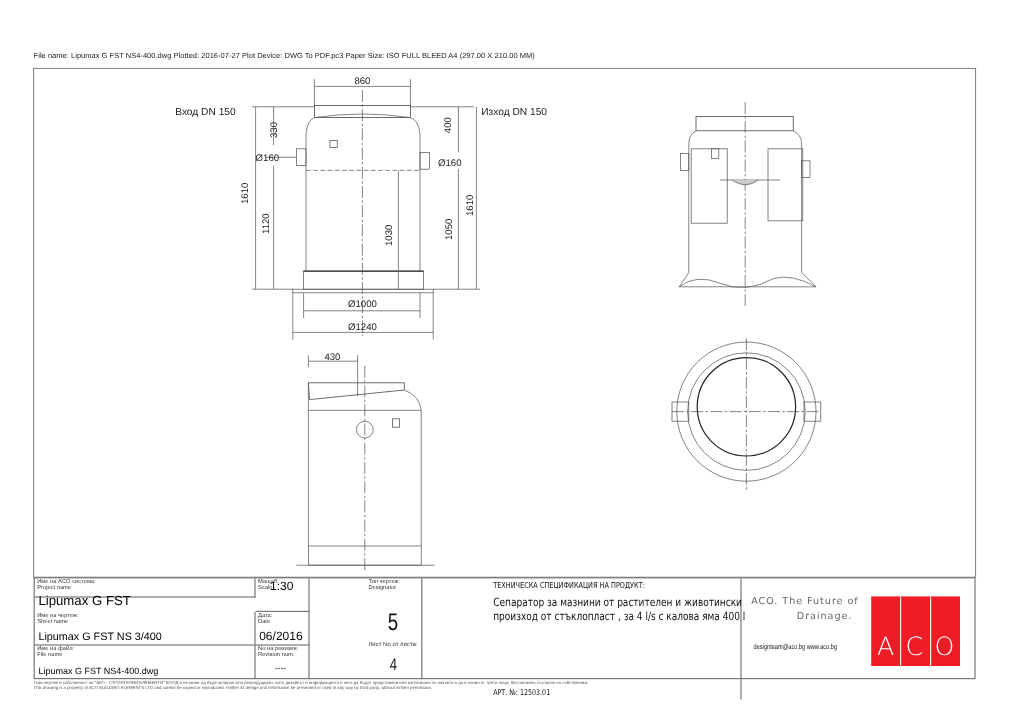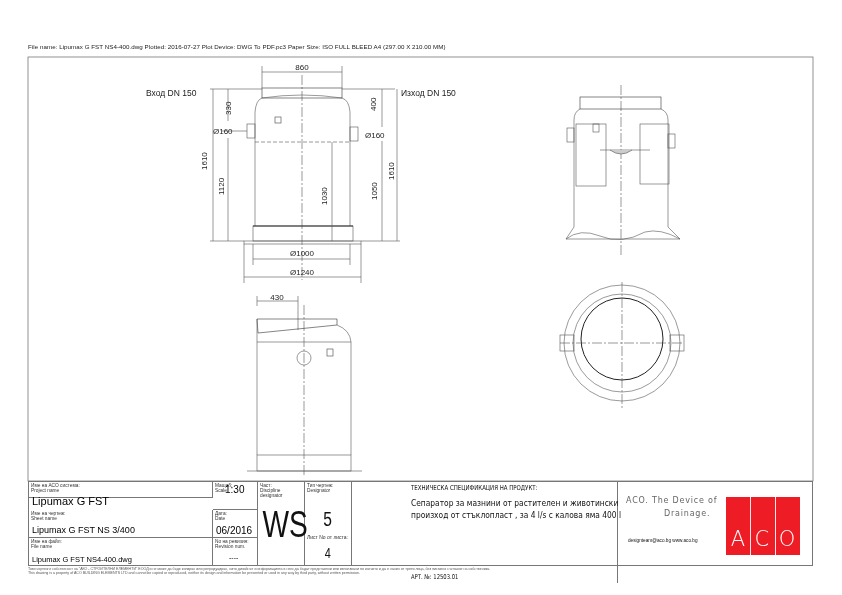--- a/index.html
+++ b/index.html
@@ -177,46 +177,39 @@
       </div>
     <div class="val" style="left:3px;top:17px;font-size:7.5px;">Lipumax G FST NS4-400.dwg</div>
   </div>
   <div class="cell" style="left:184px;top:56px;width:45px;height:28px;border-bottom:none;">
     <div class="lbl">
         <div>No на ревизия:</div>
         <div>Revision num.</div>
       </div>
     <div class="val" style="left:16px;top:16px;font-size:7px;">----</div>
   </div>
-  <div class="cell" style="left:229px;top:0;width:47px;height:84px;border-bottom:none;">
-    <div class="lbl">
-        <div>Част:</div>
-        <div>Discipline designator</div>
-      </div>
-    <div class="big" style="left:-2px;top:22px;font-size:36px;">WS</div>
-  </div>
   <div class="cell" style="left:276px;top:0;width:47px;height:84px;border-bottom:none;">
     <div class="lbl">
         <div>Тип чертеж:</div>
         <div>Designator</div>
       </div>
     <div class="big" style="left:17px;top:26px;font-size:20px;">5</div>
     <div class="lbl" style="top:53px;font-size:5px;">Лист No от листа:</div>
     <div class="big" style="left:19px;top:63px;font-size:14px;">4</div>
   </div>
   <div class="cell" style="left:379px;top:0;width:210px;height:101px;border-bottom:none;">
     <div class="spec-title">ТЕХНИЧЕСКА СПЕЦИФИКАЦИЯ НА ПРОДУКТ:</div>
     <div class="spec-desc">
       <div>Сепаратор за мазнини от растителен и животински</div>
       <div>произход от стъклопласт , за 4 l/s с калова яма 400 l</div>
     </div>
     <div class="spec-art">АРТ. №: 12503.01</div>
   </div>
   <div class="cell" style="left:589px;top:0;width:194px;height:84px;border:none;">
-    <div class="aco-tag" style="left:8px;top:14px;">ACO. The Device of</div>
+    <div class="aco-tag" style="left:8px;top:14px;">ACO. The Future of</div>
     <div class="aco-tag" style="left:46px;top:27px;">Drainage.</div>
     <div class="aco-mail" style="top:55px;">designteam@aco.bg  www.aco.bg</div>
     <div class="aco-logo">
       <div class="bar" style="left:24px;"></div>
       <div class="bar" style="left:49px;"></div>
       <div class="letters">
         <span>A</span>
         <span>C</span>
         <span>O</span>
       </div>

